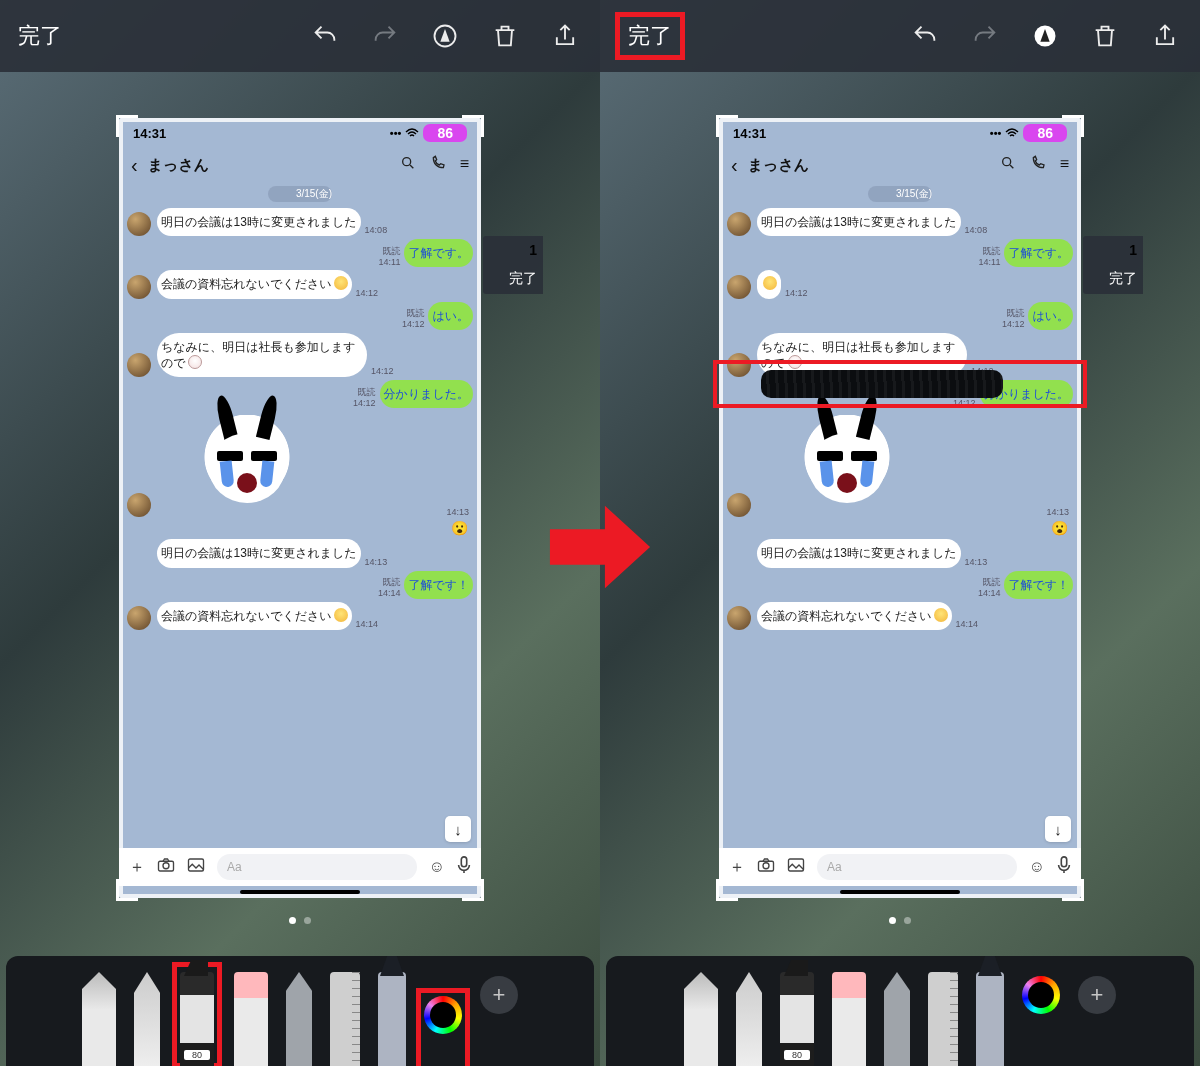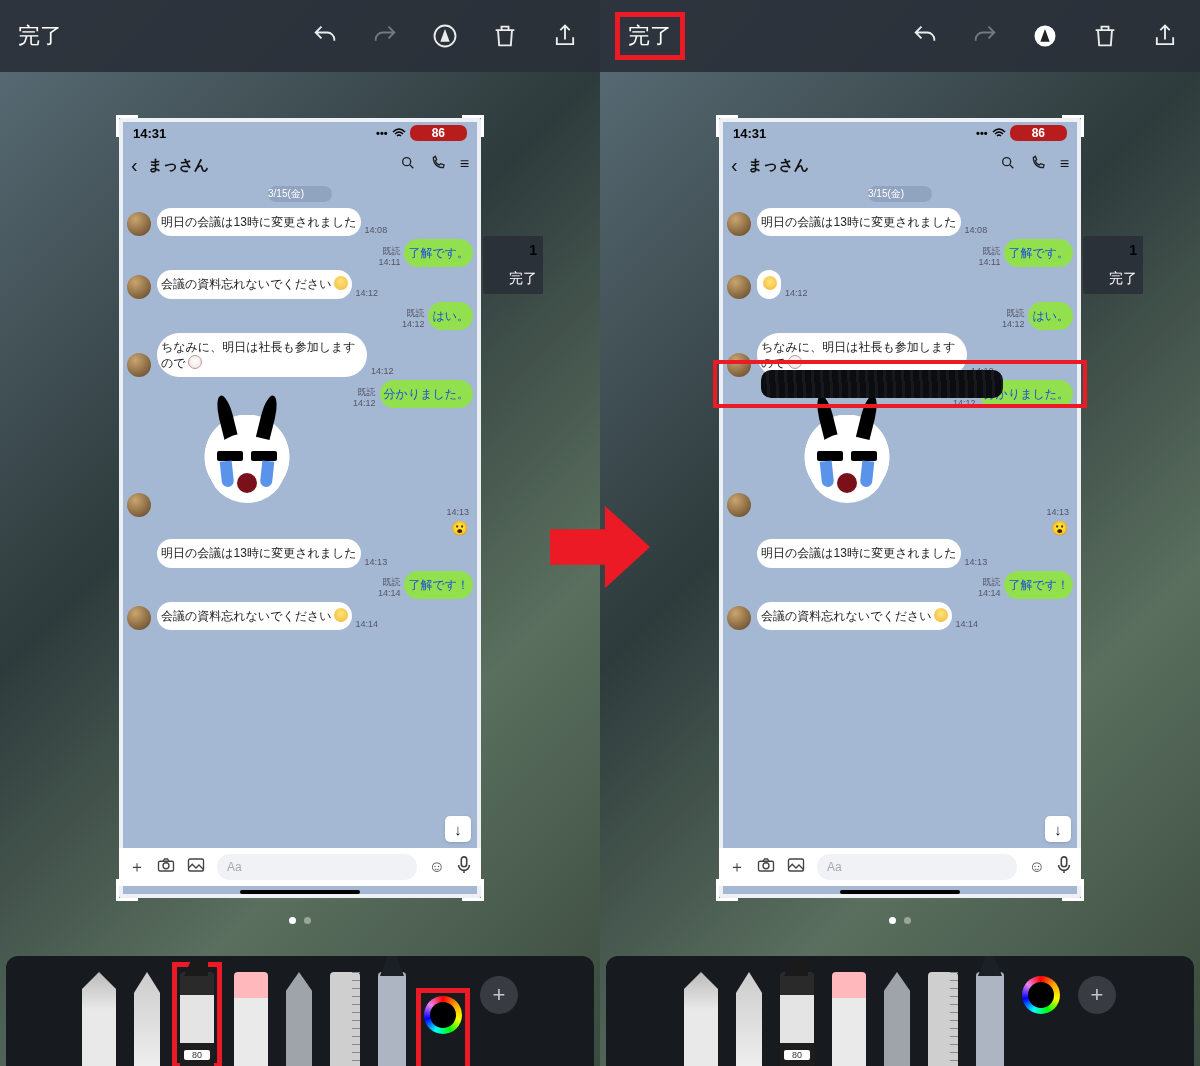--- a/index.html
+++ b/index.html
@@ -22,27 +22,27 @@
 .highlight{outline:5px solid var(--red);outline-offset:-2px}
 .cropframe{flex:1;display:flex;align-items:flex-start;justify-content:center;padding:46px 0 10px;position:relative}
 .phone{width:362px;height:780px;background:var(--chatbg);position:relative;border-radius:2px;outline:4px solid rgba(255,255,255,.8);outline-offset:-4px}
 .corner{position:absolute;width:22px;height:22px;border:3px solid #fff}
 .c-tl{top:-3px;left:-3px;border-right:none;border-bottom:none}
 .c-tr{top:-3px;right:-3px;border-left:none;border-bottom:none}
 .c-bl{bottom:-3px;left:-3px;border-right:none;border-top:none}
 .c-br{bottom:-3px;right:-3px;border-left:none;border-top:none}
 .statusbar{height:30px;display:flex;align-items:center;padding:0 14px;font-size:13px;font-weight:600;color:#000;justify-content:space-between}
 .statusbar .sbright{display:flex;align-items:center;gap:4px;font-size:11px}
-.batt{background:#b91c1c;color:#fff;border-radius:7px;padding:1px 22px;font-size:12px;font-weight:700}
+.batt{background:#d946ef;color:#fff;border-radius:7px;padding:1px 14px;font-size:14px;font-weight:700}
 .chathead{height:34px;display:flex;align-items:center;padding:0 12px;gap:10px;color:#111}
 .chathead .back{font-size:20px}
 .chathead .name{font-weight:700;font-size:15px}
 .chathead .hicons{margin-left:auto;display:flex;gap:14px;font-size:16px}
 .chatbody{position:absolute;top:64px;left:0;right:0;bottom:50px;overflow:hidden;font-size:12px}
-.datebadge{width:64px;margin:4px auto 6px;background:rgba(134,150,179,.6);color:#fff;font-size:10px;text-align:left;border-radius:9px;padding:1px 0}
+.datebadge{width:64px;margin:4px auto 6px;background:rgba(134,150,179,.6);color:#fff;font-size:10px;text-align:right;border-radius:9px;padding:1px 0}
 .row{display:flex;align-items:flex-end;margin:3px 0;padding:0 8px}
 .row.sent{justify-content:flex-end}
 .avatar{width:24px;height:24px;border-radius:50%;background:radial-gradient(circle at 35% 30%,#c9a56e,#5e4226);margin-right:6px;flex-shrink:0}
 .bubble{background:#fff;border-radius:22px;padding:6px 4px;max-width:210px;line-height:1.35;color:#222;position:relative}
 .sent .bubble{background:var(--green);color:#1d4ed8}
 .meta{font-size:9px;color:#556;margin:0 4px;text-align:right;line-height:1.2}
 .read{display:block}
 .sticker{width:100px;height:100px;margin:4px auto 2px 40px;background:radial-gradient(circle at 50% 42%,#fff 55%,transparent 56%);position:relative}
 .sticker::before,.sticker::after{content:"";position:absolute;width:14px;height:44px;background:#000;border-radius:50% 50% 0 0;top:-20px}
 .sticker::before{left:22px;transform:rotate(-14deg)}

